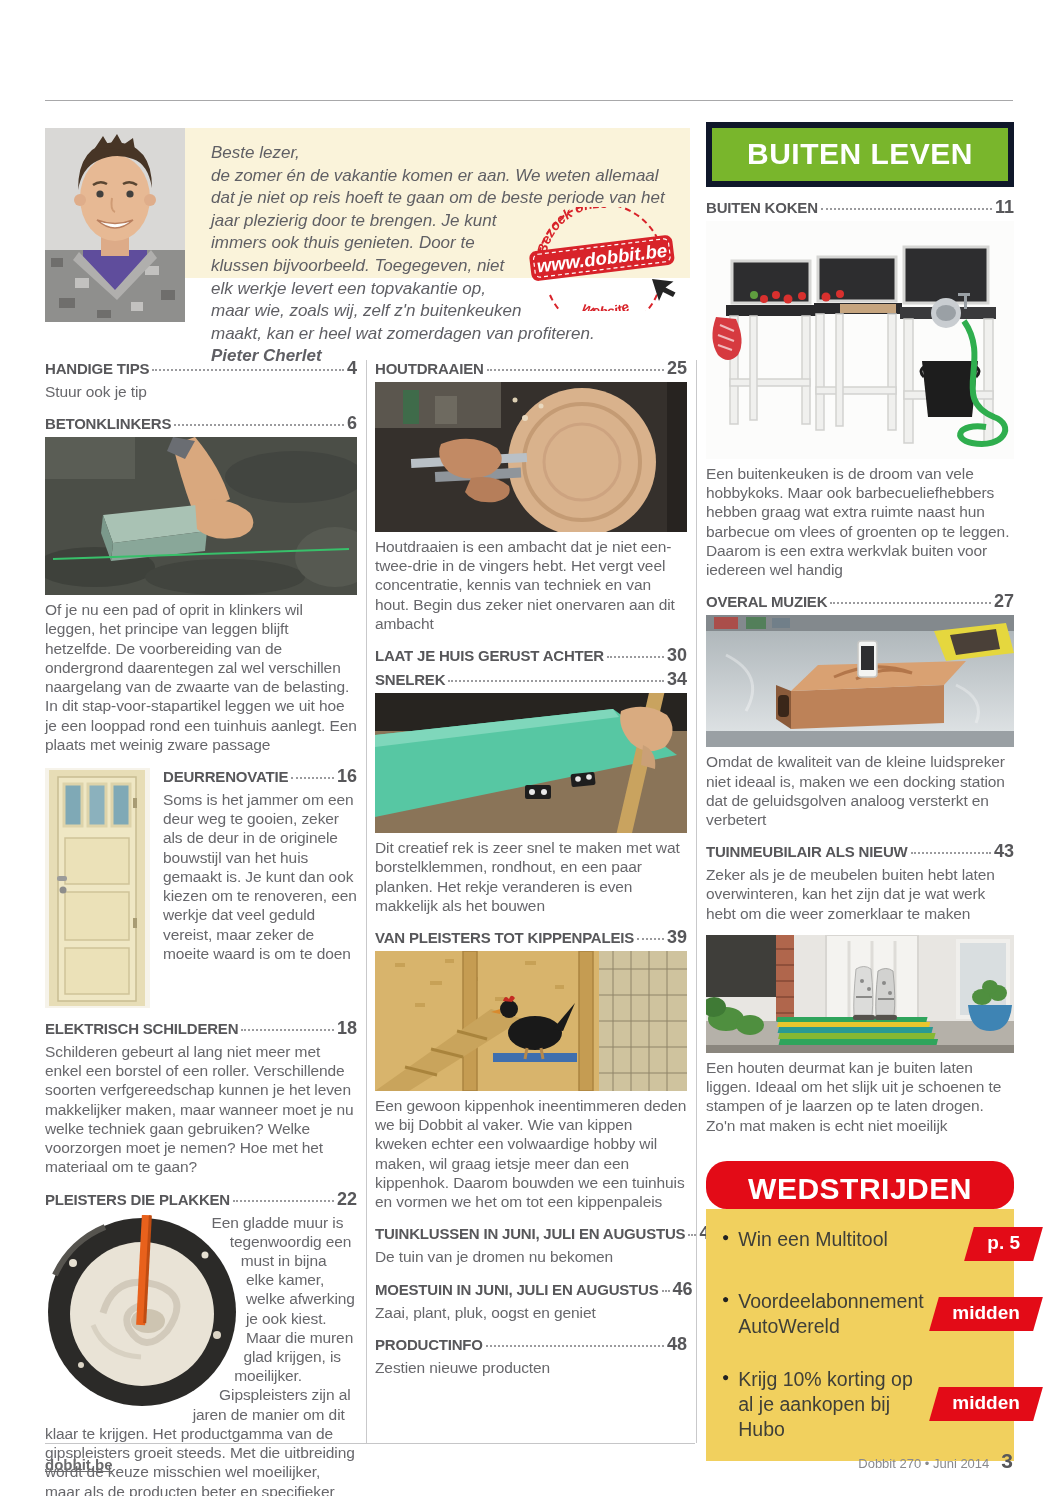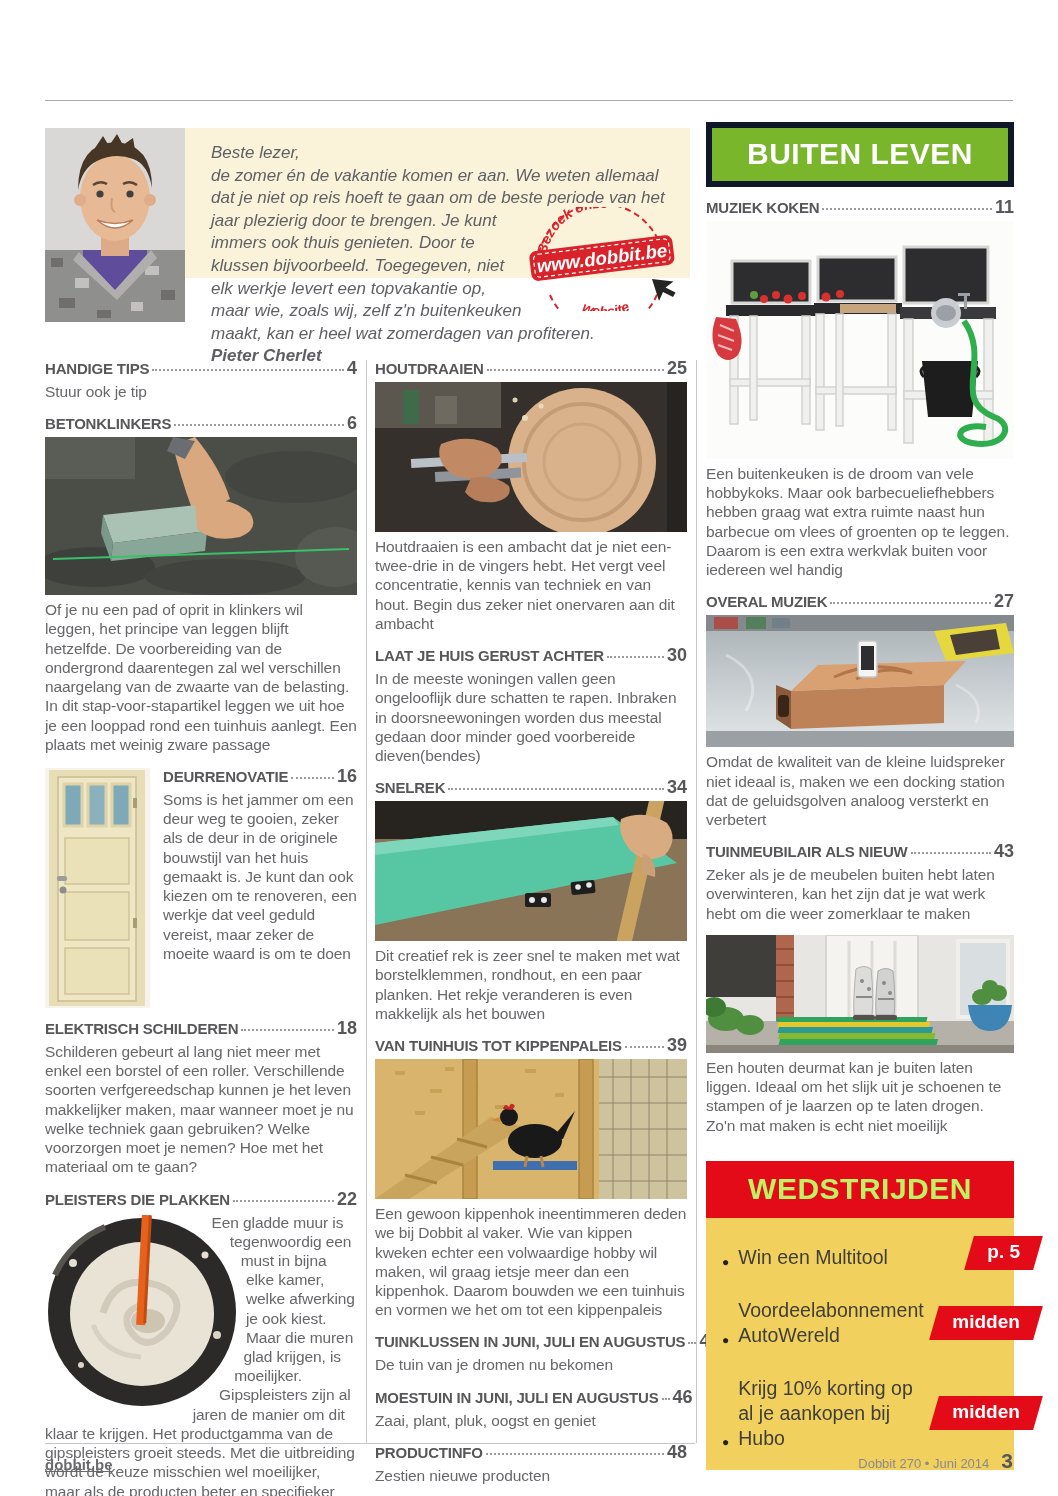--- a/index.html
+++ b/index.html
@@ -37,24 +37,24 @@
   .door-section { position:relative; min-height:252px; }
   .door-photo { position:absolute; left:0; top:2px; width:105px; height:240px; }
   .door-right { margin-left:118px; }
 
   .bucket-photo { float:left; width:195px; height:195px; shape-outside:circle(52%); margin:2px 6px 2px 0; }
 
   
   .green-banner { background:#79b62c; border:6px solid #0f172a; color:#fff; font-weight:bold;
                   font-size:30px; letter-spacing:0.5px; text-align:center; padding:9px 0 10px; margin-bottom:10px; }
   .contest-box { margin-top:26px; position:relative; }
-  .contest-header { background:#e30b17; color:#bef264; font-weight:bold; font-size:30px; letter-spacing:0.5px;
-                    text-align:center; padding:11px 0 12px; }
+  .contest-header { background:#e30b17; color:#ffffff; font-weight:bold; font-size:30px; letter-spacing:0.5px;
+                    text-align:center; padding:11px 0 3px;border-radius:21px; }
   .contest-body { background:#f1d05e; padding:18px 0 14px 16px; }
-  .contest-item { position:relative; display:flex; margin-bottom:28px; padding-right:100px; min-height:34px; align-items:flex-end; }
+  .contest-item { position:relative; display:flex; margin-bottom:28px; padding-right:100px; min-height:34px; align-items:flex-start; }
   .contest-item:last-child { margin-bottom:6px; }
   .bullet::before { content:"●"; font-size:12px; color:#222; }
   .bullet { margin-right:9px; flex:0 0 auto; }
   .contest-label { color:#3f3f38; font-size:19.5px; line-height:1.28; }
   .tag { position:absolute; right:-24px; top:50%; transform:translateY(-50%) skewX(-16deg);
          background:#e30b17; padding:5px 18px 7px; }
   .tag span { display:inline-block; transform:skewX(16deg); color:#fff; font-weight:bold; font-size:19px; white-space:nowrap; }
 
   
   .footer-rule { position:absolute; left:45px; top:1443px; width:650px; border-top:1px solid #c6c6c8; }
@@ -248,21 +248,20 @@
       </svg>
       <p class="toc-desc">Houtdraaien is een ambacht dat je niet een-twee-drie in de vingers hebt. Het vergt veel concentratie, kennis van techniek en van hout. Begin dus zeker niet onervaren aan dit ambacht</p>
     </div>
 
     <div class="toc-section">
       <div class="toc-head">
         <span class="toc-title">LAAT JE HUIS GERUST ACHTER</span>
         <span class="toc-dots"></span>
         <span class="toc-page">30</span>
       </div>
-      <p class="toc-desc">In de meeste woningen vallen geen ongelooflijk dure schatten te rapen. Inbraken in doorsneewoningen worden dus meestal gedaan door minder goed voorbereide dieven(bendes)</p>
     </div>
 
     <div class="toc-section">
       <div class="toc-head">
         <span class="toc-title">SNELREK</span>
         <span class="toc-dots"></span>
         <span class="toc-page">34</span>
       </div>
       <svg class="photo" viewBox="0 0 312 140" style="height:140px">
         <rect width="312" height="140" fill="#8a7458"></rect>
@@ -277,21 +276,21 @@
           <circle cx="169" cy="99" r="3" fill="#e9e9e9"></circle>
         <rect x="196" y="80" width="24" height="13" rx="2" fill="#1e1e1e" transform="rotate(-6 208 86)"></rect>
           <circle cx="203" cy="86" r="2.8" fill="#e9e9e9"></circle>
           <circle cx="214" cy="84" r="2.8" fill="#e9e9e9"></circle>
       </svg>
       <p class="toc-desc">Dit creatief rek is zeer snel te maken met wat borstelklemmen, rondhout, en een paar planken. Het rekje veranderen is even makkelijk als het bouwen</p>
     </div>
 
     <div class="toc-section">
       <div class="toc-head">
-        <span class="toc-title">VAN TUINHUIS TOT KIPPENPALEIS</span>
+        <span class="toc-title">VAN PLEISTERS TOT KIPPENPALEIS</span>
         <span class="toc-dots"></span>
         <span class="toc-page">39</span>
       </div>
       <svg class="photo" viewBox="0 0 312 140" style="height:140px">
         <rect width="312" height="140" fill="#d8b46c"></rect>
         <g fill="#c09a4e" opacity="0.7">
           <rect x="20" y="12" width="10" height="4"></rect>
             <rect x="55" y="30" width="12" height="4"></rect>
             <rect x="150" y="10" width="11" height="4"></rect>
           <rect x="180" y="34" width="9" height="4"></rect>
@@ -361,21 +360,21 @@
   </div>
 
   <div class="col col-right">
 
     <div class="green-banner">
       <span>BUITEN LEVEN</span>
     </div>
 
     <div class="toc-section">
       <div class="toc-head">
-        <span class="toc-title">MUZIEK KOKEN</span>
+        <span class="toc-title">BUITEN KOKEN</span>
         <span class="toc-dots"></span>
         <span class="toc-page">11</span>
       </div>
       <svg class="photo" viewBox="0 0 308 238" style="height:238px">
         <rect width="308" height="238" fill="#fcfcfb"></rect>
         <g stroke="#d6d6d4" stroke-width="3" fill="#2d2d2f">
           <rect x="26" y="40" width="78" height="42"></rect>
             <rect x="112" y="36" width="78" height="44"></rect>
             <rect x="198" y="26" width="84" height="56"></rect>
         </g>

